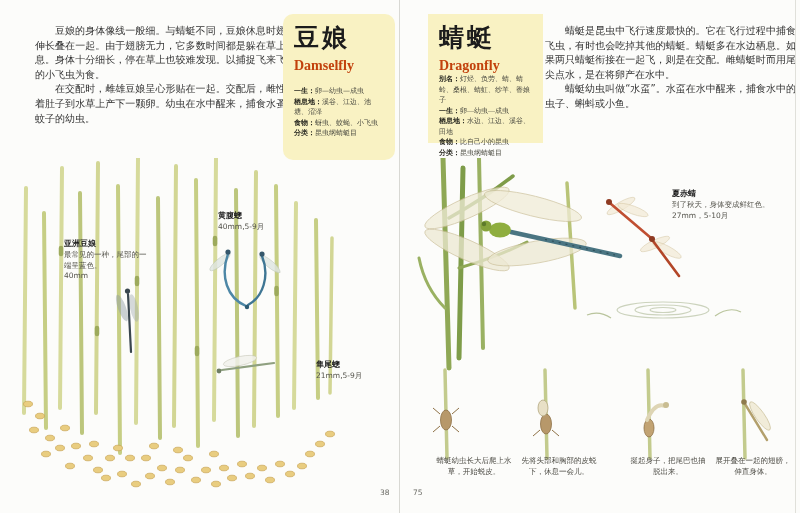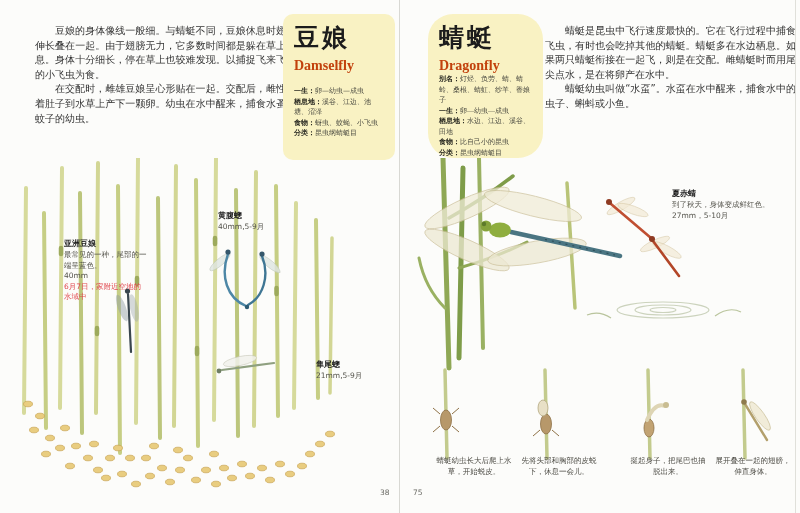--- a/index.html
+++ b/index.html
@@ -150,31 +150,30 @@
 
   <div class="ann" style="left:218px;top:210px;width:70px;">
     <b>黄腹蟌</b>
     <span>40mm,5-9月</span>
   </div>
 
   <div class="ann" style="left:64px;top:238px;width:84px;">
     <b>亚洲豆娘</b>
     <span>最常见的一种，尾部的一端呈蓝色。</span><br>
     <span>40mm</span>
-    <div class="red">6月7日，家附近空地的水域中</div>
   </div>
 
   <div class="ann" style="left:316px;top:359px;width:70px;">
     <b>隼尾蟌</b>
     <span>21mm,5-9月</span>
   </div>
 
   <div class="pn" style="left:380px;top:488px;">38</div>
 
-  <div class="infobox right" style="left:428px;top:14px;width:115px;height:144px;border-radius:25px;">
+  <div class="infobox right" style="left:428px;top:14px;width:115px;height:129px;">
     <h1>蜻蜓</h1>
     <div class="en">Dragonfly</div>
     <div class="rows">
       <div><b>别名：</b><span>灯烃、负劳、蜻、蜻蛉、桑根、蜻虹、纱羊、香娘子</span></div>
       <div><b>一生：</b><span>卵—幼虫—成虫</span></div>
       <div><b>栖息地：</b><span>水边、江边、溪谷、田地</span></div>
       <div><b>食物：</b><span>比自己小的昆虫</span></div>
       <div><b>分类：</b><span>昆虫纲蜻蜓目</span></div>
     </div>
   </div>

